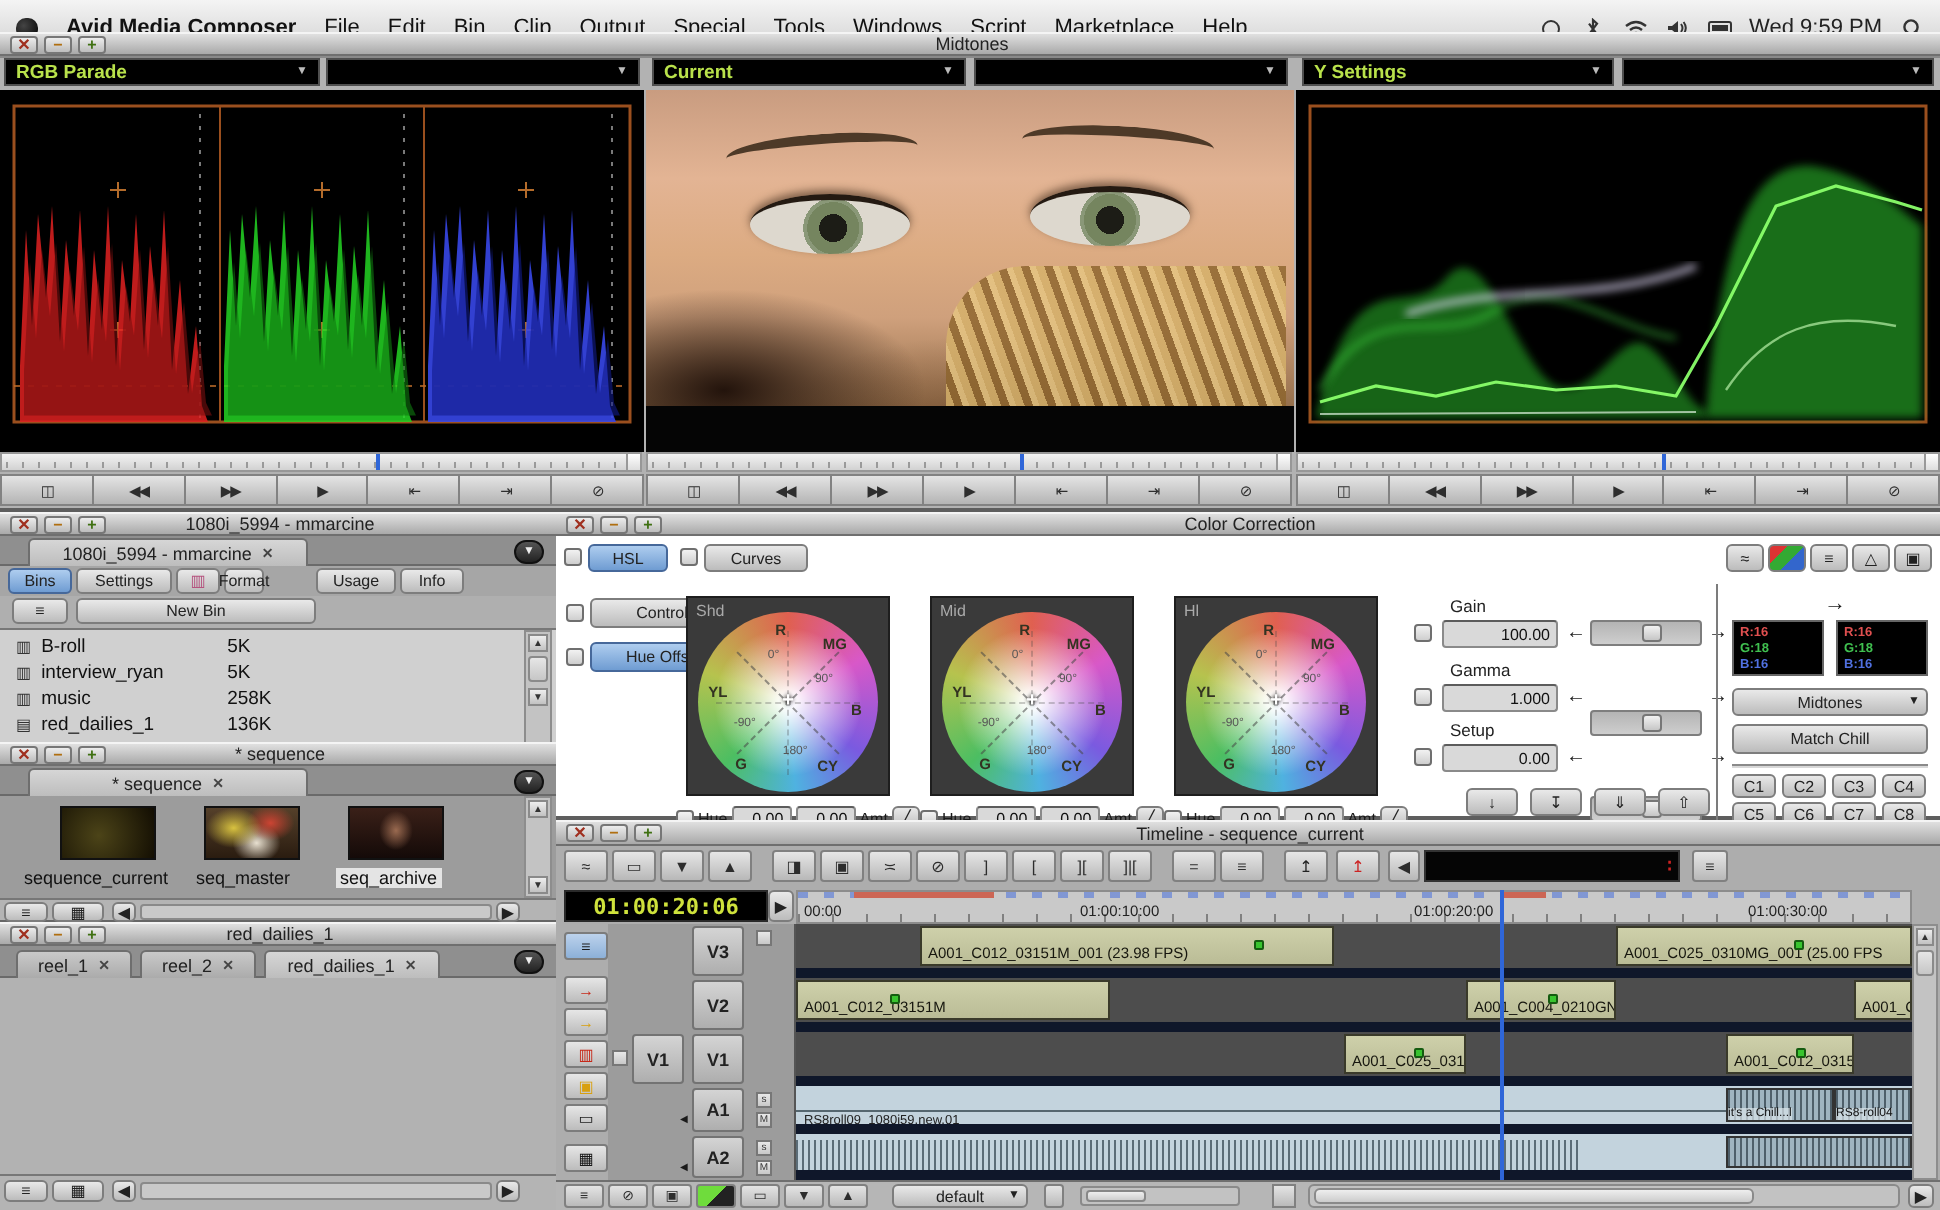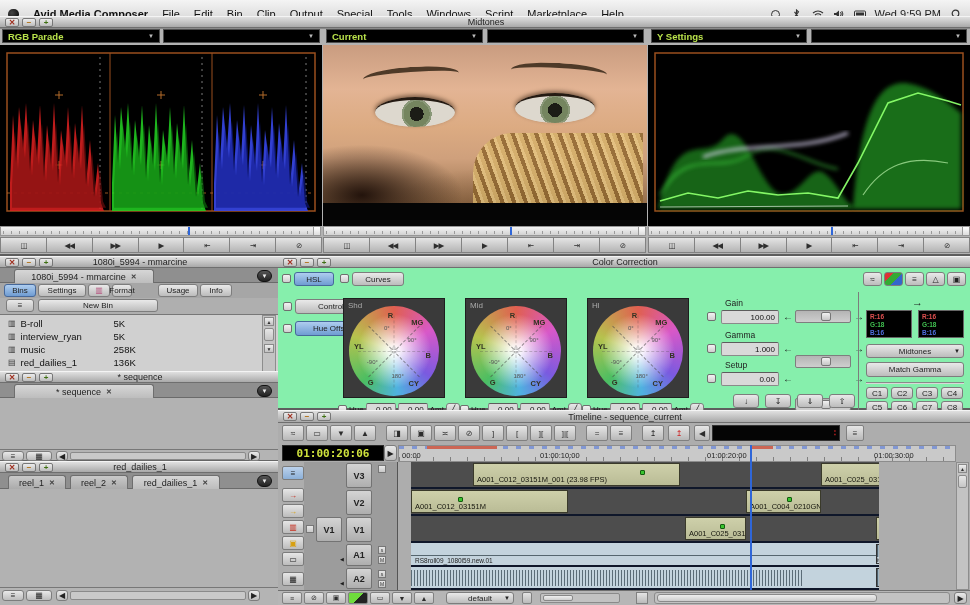--- a/index.html
+++ b/index.html
@@ -72,21 +72,21 @@
 .slider{position:relative;background:linear-gradient(#b4b4b4,#cecece);border:1px solid #7e7e7e;border-radius:2px}
 .slthumb{position:absolute;left:46%;top:1px;bottom:1px;width:10px;background:linear-gradient(#f2f2f2,#c6c6c6);border:1px solid #777;border-radius:2px}
 .sllab{position:absolute;font-size:8.5px;color:#222}
 .swatch{background:#000;border:1px solid #666;padding:2px 3px;line-height:8px;font-size:6.5px;font-weight:bold}
 .swatch .sr{color:#e05050}.swatch .sg{color:#40c050}.swatch .sb{color:#5070e0}
 
 .thdr{background:linear-gradient(#d4d4d4,#aeaeae);border:1px solid #737373;border-radius:2px;
   display:flex;align-items:center;justify-content:center;font-size:9px;font-weight:bold;color:#222}
 .minibox{position:absolute;width:8px;height:8px;background:linear-gradient(#e8e8e8,#c8c8c8);border:1px solid #777;
   font-size:5px;line-height:7px;text-align:center;color:#333}
-.trow{position:absolute;left:411px;width:468px;border-bottom:2px solid #0f172a;overflow:hidden}
+.trow{position:absolute;left:398px;width:558px;border-bottom:5px solid #0f172a;overflow:hidden}
 .vrow{background:#4d4d4d}
 .arow{background:#c3d3dd}
 .clip{position:absolute;top:1px;bottom:1px;background:linear-gradient(#ceد0aa,#babc96);background:linear-gradient(#ced0aa,#babc96);
   border:1px solid #3a3a2a;color:#16160e;font-size:7.5px;display:flex;align-items:flex-end;padding:1px 3px;
   overflow:hidden;white-space:nowrap}
 .ccdot{position:absolute;width:5px;height:5px;background:#39c42f;border:1px solid #155c10;border-radius:1px}
 .aclip{position:absolute;top:1px;bottom:1px;border:1px solid #333;background:
   repeating-linear-gradient(90deg,#4e5f6a 0 1px,#9fb4c0 1px 3px);color:#111;font-size:6px;display:flex;align-items:flex-end;overflow:hidden}
 .wave{position:absolute;background:repeating-linear-gradient(90deg,#5b6c77 0 1px,rgba(0,0,0,0) 1px 3px)}
 .palbtn{position:absolute;left:282px;width:22px;height:14px;background:linear-gradient(#e6e6e6,#bcbcbc);
@@ -426,20 +426,35 @@
   </div>
   <div class="abs" style="left:0;top:383px;width:278px;height:15px;background:#8f8f8f;border-bottom:1px solid #6a6a6a">
     <div class="abs tab active" style="left:14px;top:1px;width:140px;height:14px">
       <span>* sequence</span>
       <span class="tx">✕</span>
     </div>
     <div class="abs circbtn" style="left:257px;top:2px">
         <span>▼</span>
       </div>
   </div>
+  <div class="abs" style="left:0;top:398px;width:278px;height:51px;background:#9c9c9c">
+    <div class="abs thumb" style="left:30px;top:5px;width:48px;height:27px;background:radial-gradient(circle at 40% 55%,#4c4418,#120d02)"></div>
+    <div class="abs thumb" style="left:102px;top:5px;width:48px;height:27px;background:
+      radial-gradient(14px 10px at 30% 40%,#d8c240,transparent),radial-gradient(12px 9px at 70% 30%,#cc4433,transparent),
+      radial-gradient(12px 10px at 55% 70%,#e8e0d0,transparent),linear-gradient(#55402a,#2a1c10)"></div>
+    <div class="abs thumb" style="left:174px;top:5px;width:48px;height:27px;background:
+      radial-gradient(12px 14px at 50% 45%,#9a6a50,rgba(0,0,0,0) 70%),linear-gradient(#3a2018,#140a08)"></div>
+    <span class="thlabel" style="left:12px;top:36px">sequence_current</span>
+    <span class="thlabel" style="left:98px;top:36px">seq_master</span>
+    <span class="thlabel" style="left:168px;top:36px;background:#e4e4e4;padding:0 2px">seq_archive</span>
+    <div class="abs scrollv" style="left:262px;top:0;width:14px;height:51px">
+      <div class="sbtn" style="top:1px">▲</div>
+      <div class="sbtn" style="bottom:1px">▼</div>
+    </div>
+  </div>
   <div class="abs" style="left:0;top:449px;width:278px;height:12px;background:#b4b4b4;border-top:1px solid #777;border-bottom:1px solid #666">
     <div class="abs btn" style="left:2px;top:1px;width:22px;height:10px">
         <span>≡</span>
       </div>
     <div class="abs btn" style="left:26px;top:1px;width:26px;height:10px">
         <span>▦</span>
       </div>
     <div class="abs btn" style="left:56px;top:1px;width:12px;height:10px">
         <span>◀</span>
       </div>
@@ -493,21 +508,21 @@
 
   <div class="abs titlebar" style="left:278px;top:256px;width:692px;height:12px">
     <span class="wbtns">
       <span class="wbtn wx">✕</span>
       <span class="wbtn wm">−</span>
       <span class="wbtn wp">+</span>
     </span>
     <span class="ttext">Color Correction</span>
     <span class="tspace"></span>
   </div>
-  <div class="abs" style="left:278px;top:268px;width:692px;height:142px;background:#86efac;border-bottom:2px solid #5e5e5e">
+  <div class="abs" style="left:278px;top:268px;width:692px;height:142px;background:#ffffff;border-bottom:2px solid #5e5e5e">
 
     <span class="abs checkbox" style="left:4px;top:6px"></span>
     <div class="abs btn btn-blue" style="left:16px;top:4px;width:40px;height:14px">
         <span>HSL</span>
       </div>
     <span class="abs checkbox" style="left:62px;top:6px"></span>
     <div class="abs btn" style="left:74px;top:4px;width:52px;height:14px">
         <span>Curves</span>
       </div>
 
@@ -680,21 +695,21 @@
     <div class="abs swatch" style="left:640px;top:42px;width:46px;height:28px">
       <div class="sr">R:16</div>
       <div class="sg">G:18</div>
       <div class="sb">B:16</div>
     </div>
     <div class="abs btn" style="left:588px;top:76px;width:98px;height:14px">
       <span>Midtones</span>
       <span style="position:absolute;right:3px;font-size:6px">▼</span>
     </div>
     <div class="abs btn" style="left:588px;top:94px;width:98px;height:15px">
-        <span>Match Gamma</span>
+        <span>Match Chill</span>
       </div>
     <div class="abs" style="left:588px;top:114px;width:98px;height:2px;background:#8a8a8a;border-bottom:1px solid #d8d8d8"></div>
     <div class="abs btn" style="left:588px;top:119px;width:22px;height:12px">
         <span>C1</span>
       </div>
     <div class="abs btn" style="left:613px;top:119px;width:22px;height:12px">
         <span>C2</span>
       </div>
     <div class="abs btn" style="left:638px;top:119px;width:22px;height:12px">
         <span>C3</span>

